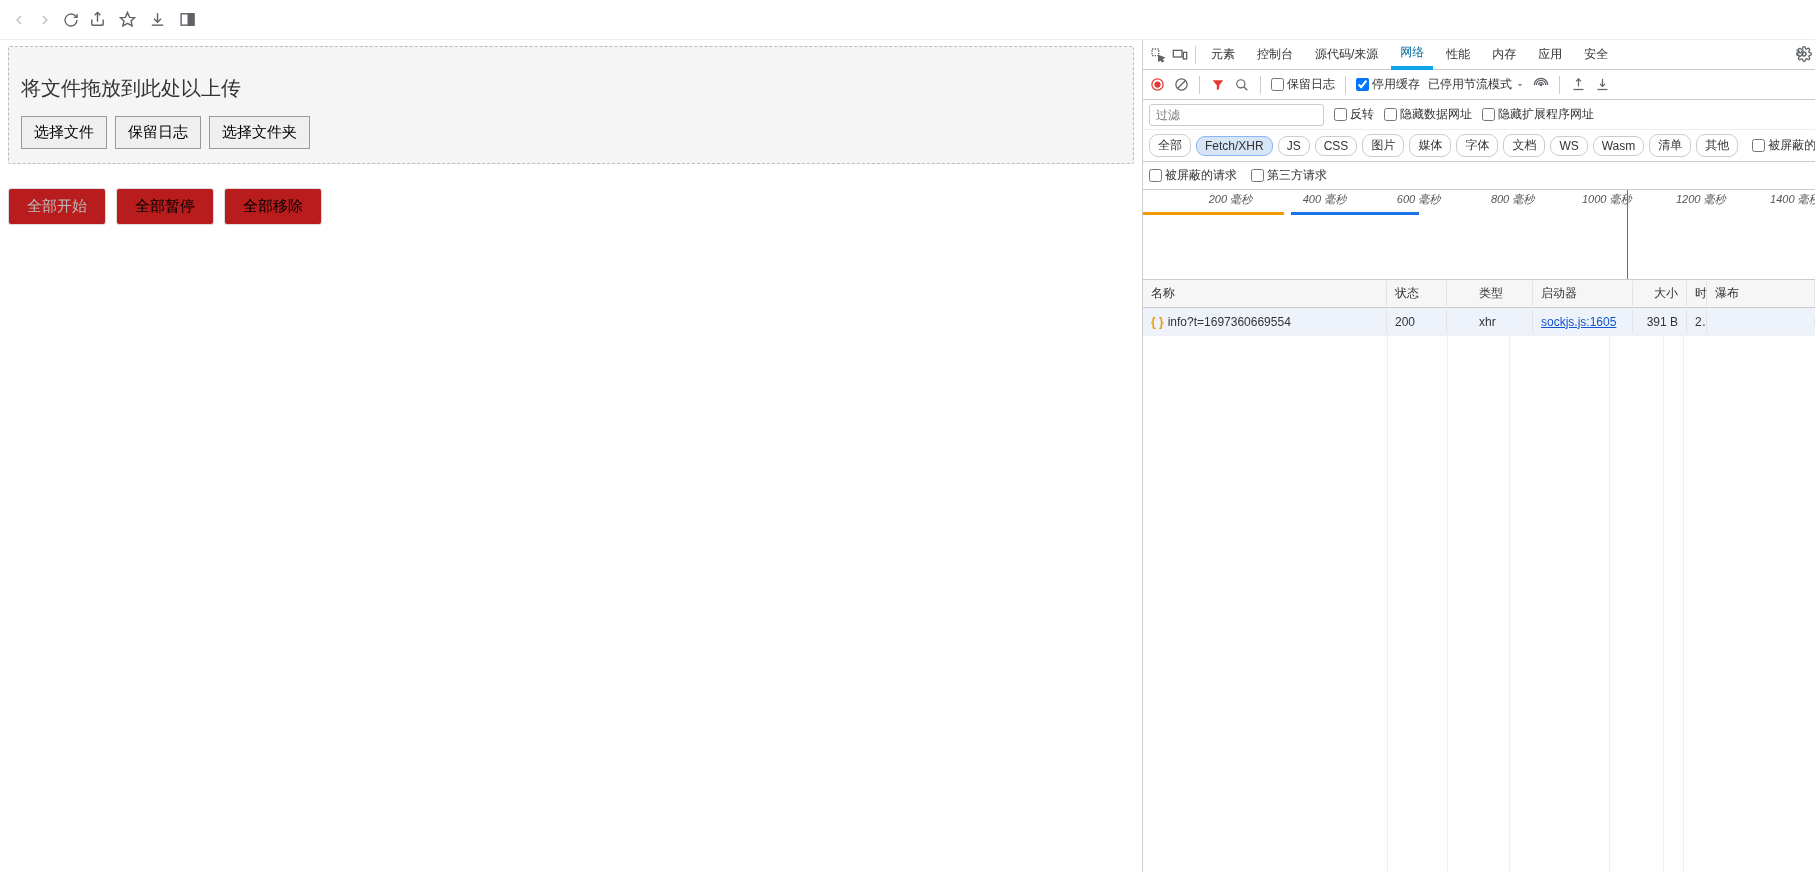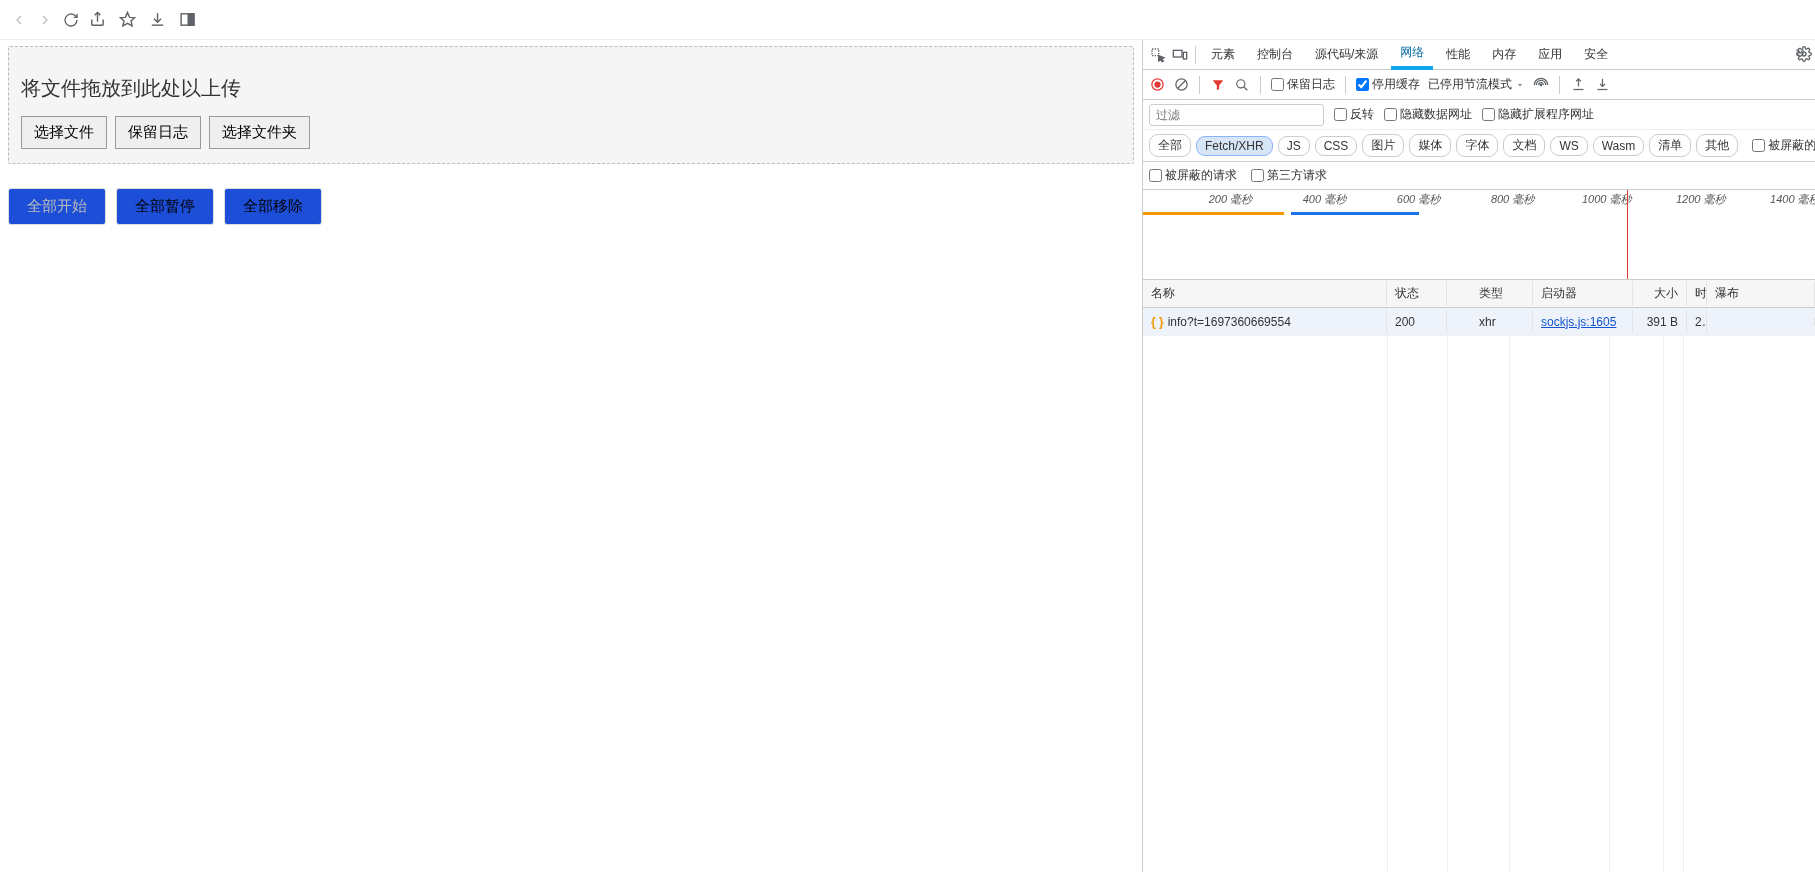--- a/index.html
+++ b/index.html
@@ -13,21 +13,21 @@
   .url-port { color: #5f6368; }
   .browser-actions { display: flex; gap: 12px; align-items: center; padding-right: 6px; }
 
   .main { display: flex; height: calc(100vh - 40px); }
   .page-content { flex: 1; padding: 6px 8px; }
   .drop-zone { border: 1px dashed #bbb; background: #f5f5f5; padding: 28px 12px 14px; border-radius: 2px; }
   .drop-title { font-size: 20px; margin-bottom: 14px; }
   .btn-row { display: flex; gap: 8px; }
   .file-btn { background: #efefef; border: 1px solid #999; padding: 6px 12px; font-size: 15px; cursor: pointer; }
   .action-row { display: flex; gap: 10px; margin-top: 24px; }
-  .action-btn { background: #1d4ed8; border: 1px solid #ddd; border-radius: 3px; padding: 8px 18px; font-size: 15px; cursor: pointer; }
+  .action-btn { background: #b91c1c; border: 1px solid #ddd; border-radius: 3px; padding: 8px 18px; font-size: 15px; cursor: pointer; }
   .action-btn.disabled { color: #bbb; }
 
   .devtools { width: 673px; border-left: 1px solid #ccc; display: flex; flex-direction: column; background: #fff; font-size: 12px; position: relative; }
   .dt-tabs { display: flex; align-items: center; border-bottom: 1px solid #ccc; height: 30px; padding: 0 6px; gap: 4px; }
   .dt-icon { width: 18px; height: 18px; display: flex; align-items: center; justify-content: center; color: #5f6368; cursor: pointer; }
   .dt-tab { padding: 6px 9px; cursor: pointer; white-space: nowrap; height: 30px; display: flex; align-items: center; }
   .dt-tab.active { color: #0369a1; border-bottom: 4px solid #0ea5e9; }
   .dt-more { margin-left: auto; }
   .dt-gear { position: absolute; right: 2px; top: 5px; }
 

